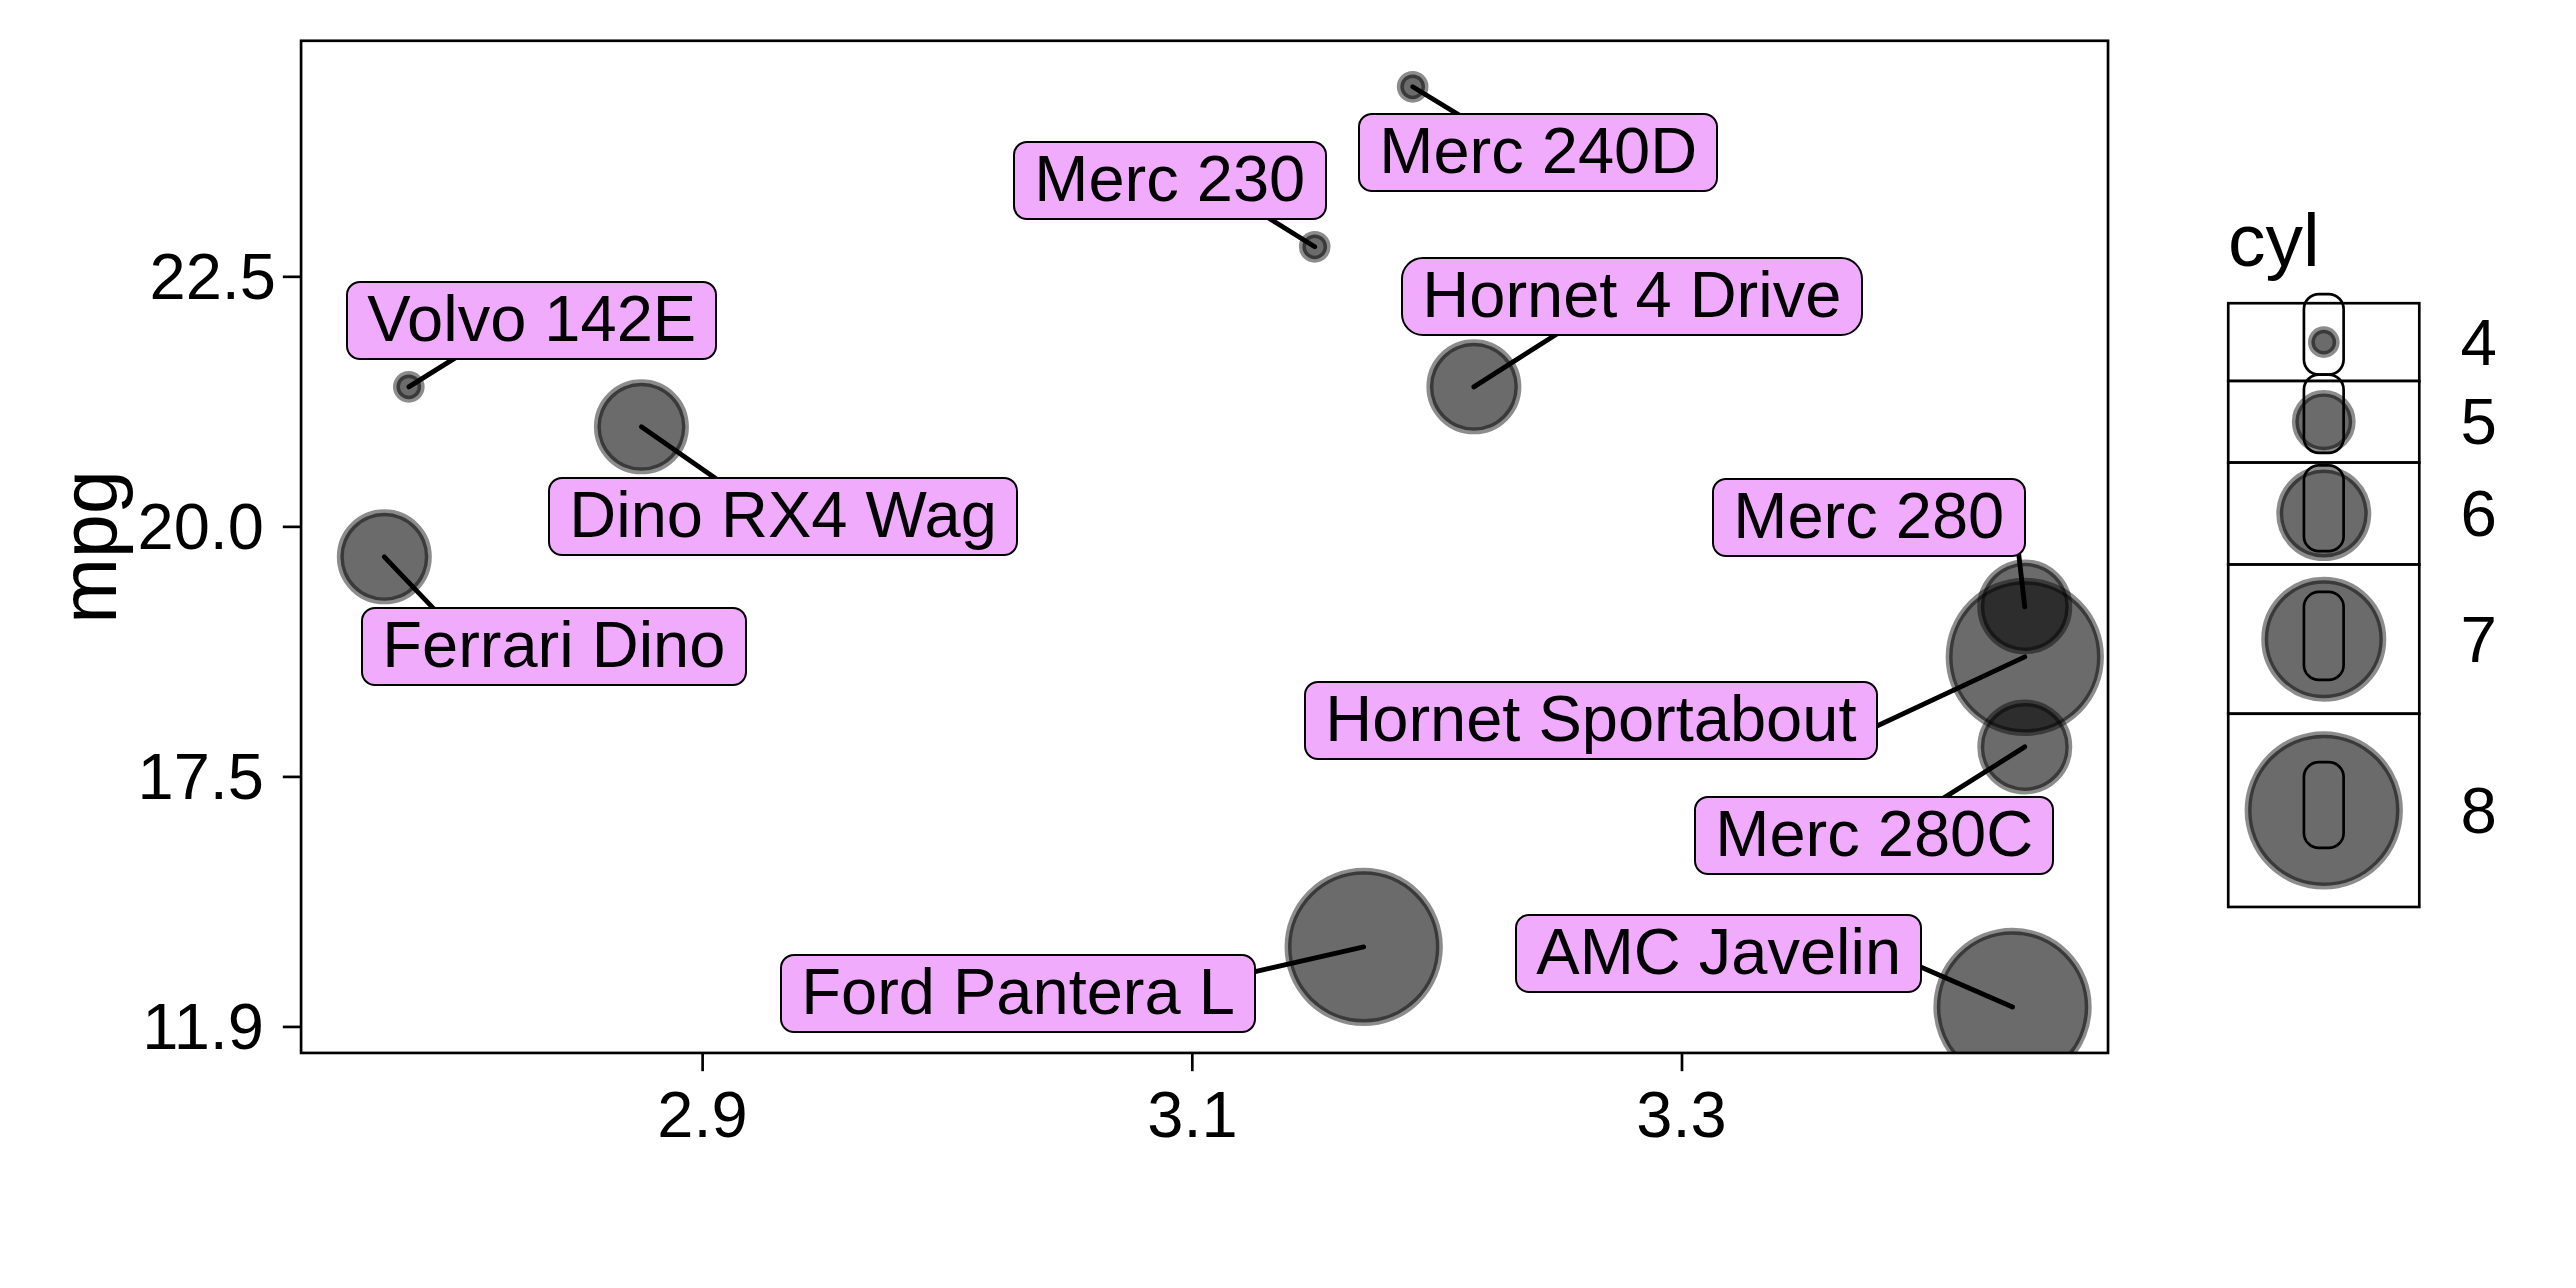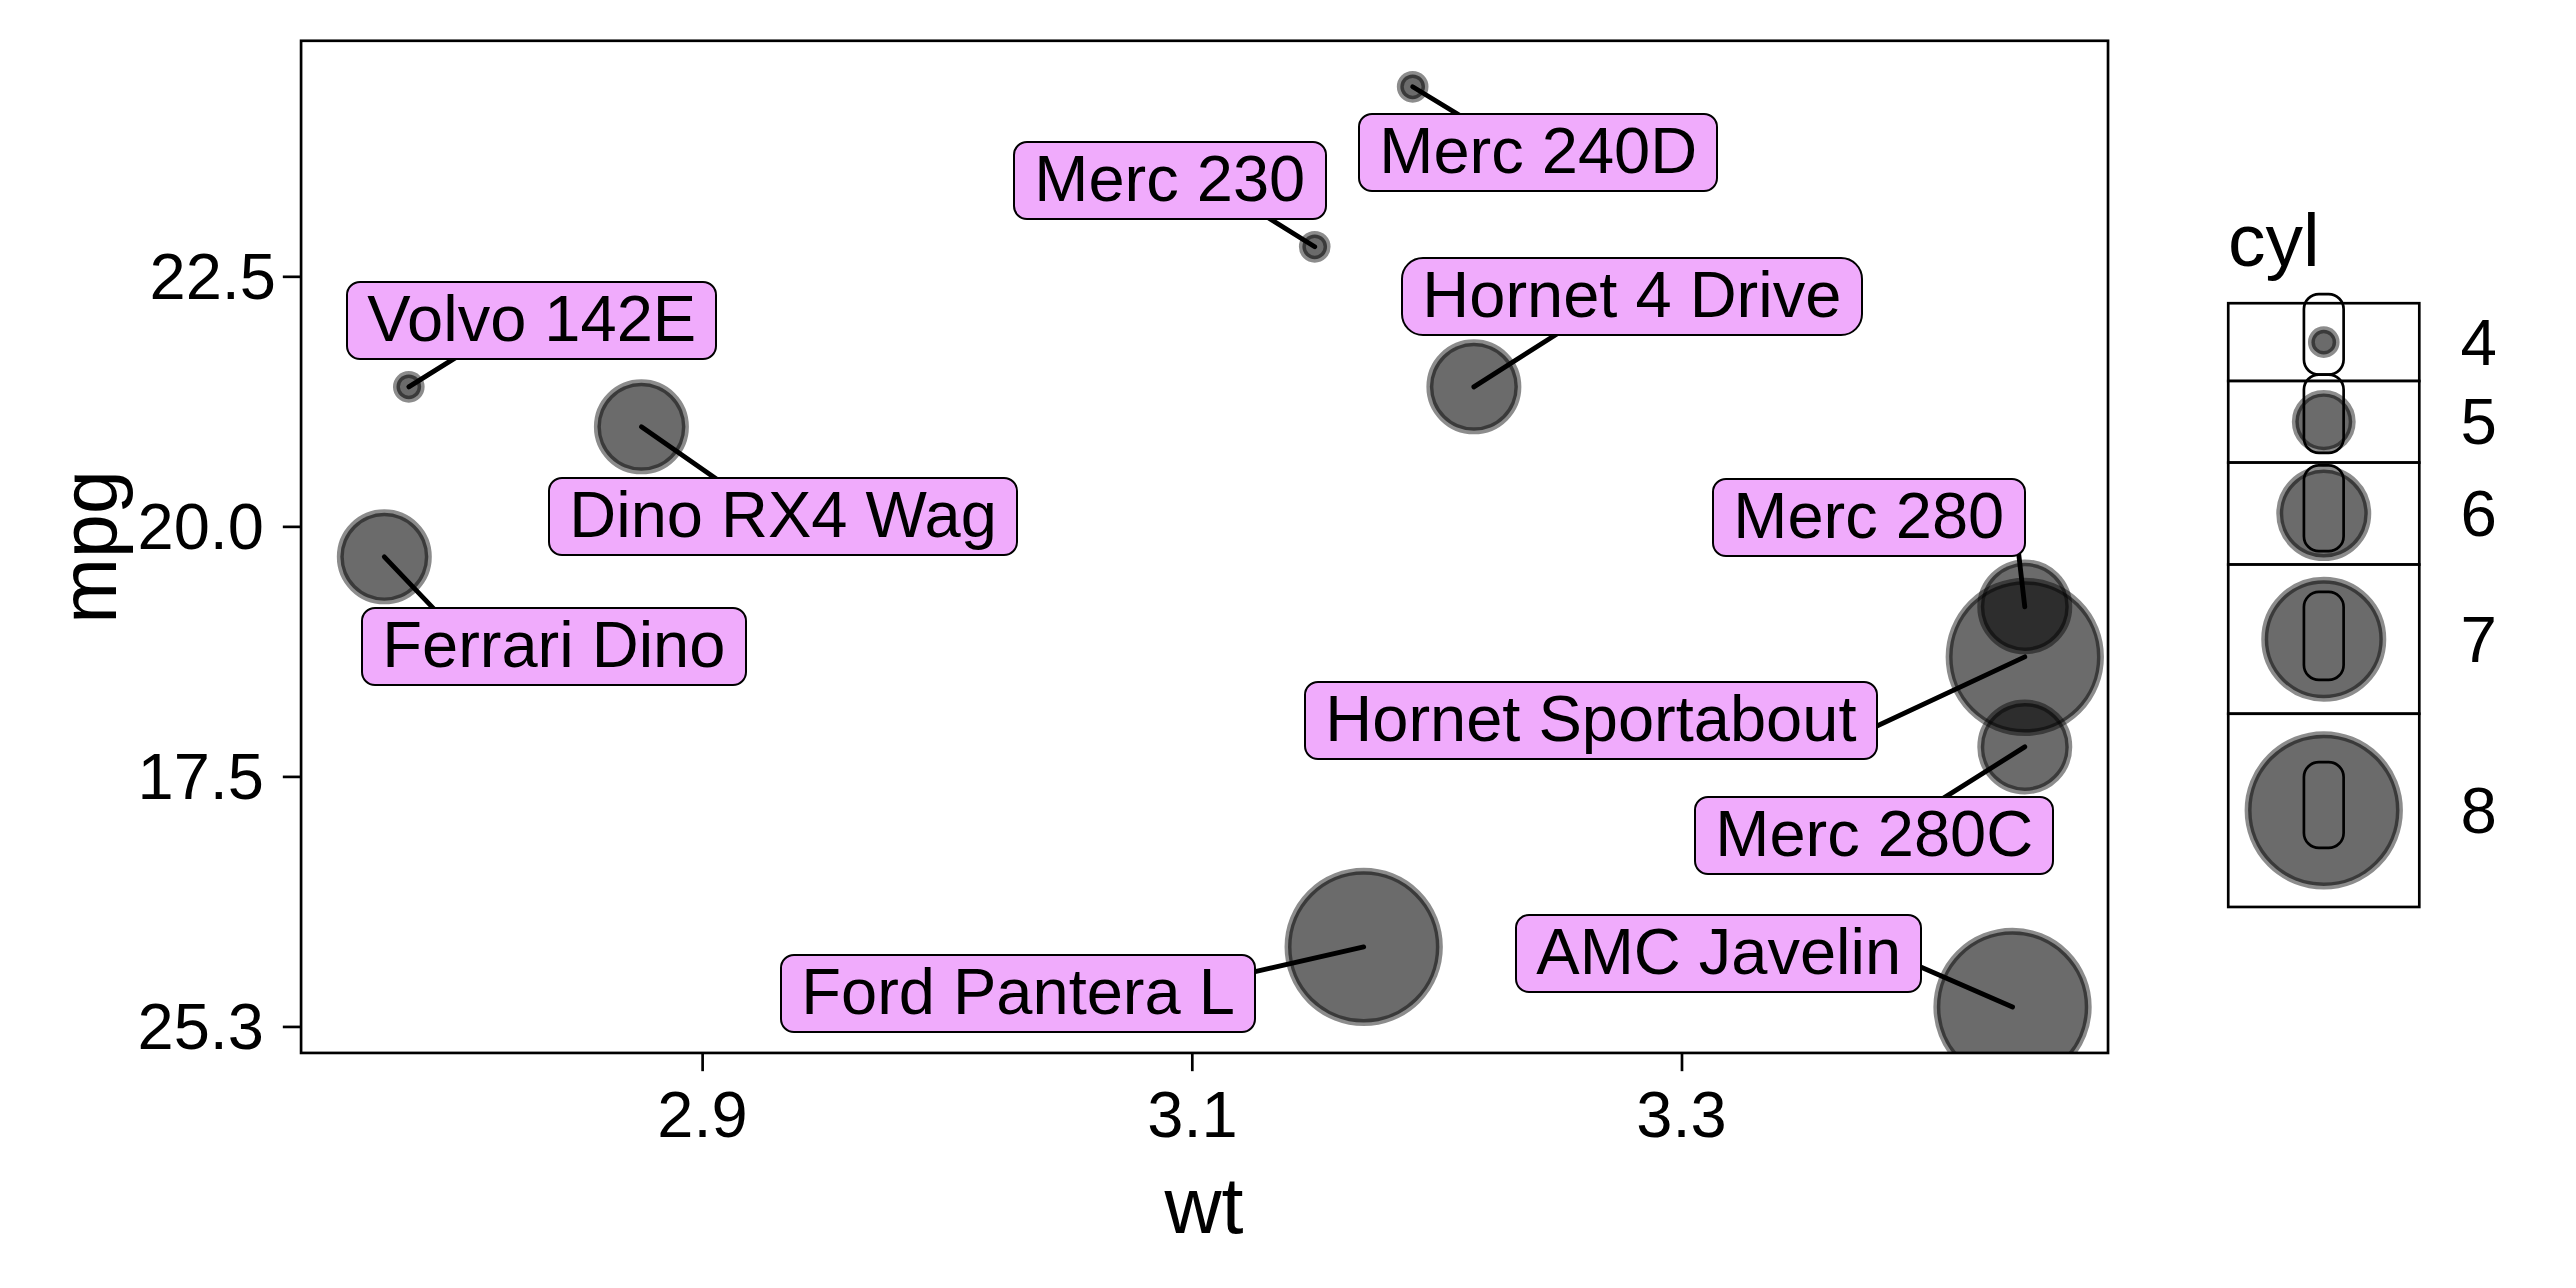--- a/index.html
+++ b/index.html
@@ -76,37 +76,36 @@
       <text x="4585" y="1233" font-size="122" fill="#000000" font-family="Liberation Sans, sans-serif">7</text>
       <rect x="4152" y="1330" width="356" height="360" fill="#fff" stroke="#000000" stroke-width="5"></rect>
       <circle cx="4330" cy="1510" r="141" fill="rgba(0,0,0,0.58)" stroke="rgba(0,0,0,0.45)" stroke-width="13"></circle>
       <rect x="4293" y="1420" width="74" height="160" rx="28" fill="none" stroke="#000000" stroke-width="5"></rect>
       <text x="4585" y="1552" font-size="122" fill="#000000" font-family="Liberation Sans, sans-serif">8</text>
     </svg>
   <div id="ticks-y">
       <div class="tick-label-y" style="left: 61px; width: 215px; top: 237px;">22.5</div>
       <div class="tick-label-y" style="left: 49px; width: 215px; top: 487px;">20.0</div>
       <div class="tick-label-y" style="left: 49px; width: 215px; top: 737px;">17.5</div>
-      <div class="tick-label-y" style="left: 49px; width: 215px; top: 987px;">25.3</div>
+      <div class="tick-label-y" style="left: 49px; width: 215px; top: 987px;">11.9</div>
     </div>
   <div id="ticks-x">
       <div class="tick-label-x" style="left: 606px; top: 1083px;">2.9</div>
       <div class="tick-label-x" style="left: 1096px; top: 1083px;">3.1</div>
       <div class="tick-label-x" style="left: 1585px; top: 1083px;">3.3</div>
     </div>
   <div id="labels-layer">
       <div class="pt-label" style="left: 548px; top: 477px;">Dino RX4 Wag</div>
       <div class="pt-label" style="left: 1401px; top: 257px; border-radius: 22px;">Hornet 4 Drive</div>
       <div class="pt-label" style="left: 1304px; top: 681px;">Hornet Sportabout</div>
       <div class="pt-label" style="left: 1358px; top: 113px;">Merc 240D</div>
       <div class="pt-label" style="left: 1013px; top: 141px;">Merc 230</div>
       <div class="pt-label" style="left: 1712px; top: 478px;">Merc 280</div>
       <div class="pt-label" style="left: 1694px; top: 796px;">Merc 280C</div>
       <div class="pt-label" style="left: 361px; top: 607px;">Ferrari Dino</div>
       <div class="pt-label" style="left: 780px; top: 954px;">Ford Pantera L</div>
       <div class="pt-label" style="left: 346px; top: 281px;">Volvo 142E</div>
       <div class="pt-label" style="left: 1515px; top: 914px;">AMC Javelin</div>
     </div>
-  <div id="xlab" style="left: 1070px; top: 1165px;">wt</div>
   <div id="ylab" style="left: -99px; top: 504px;">mpg</div>
   <div id="legend-title" style="left: 2228px; top: 200px;">cyl</div>
 </div>
 
 
 </body></html>

